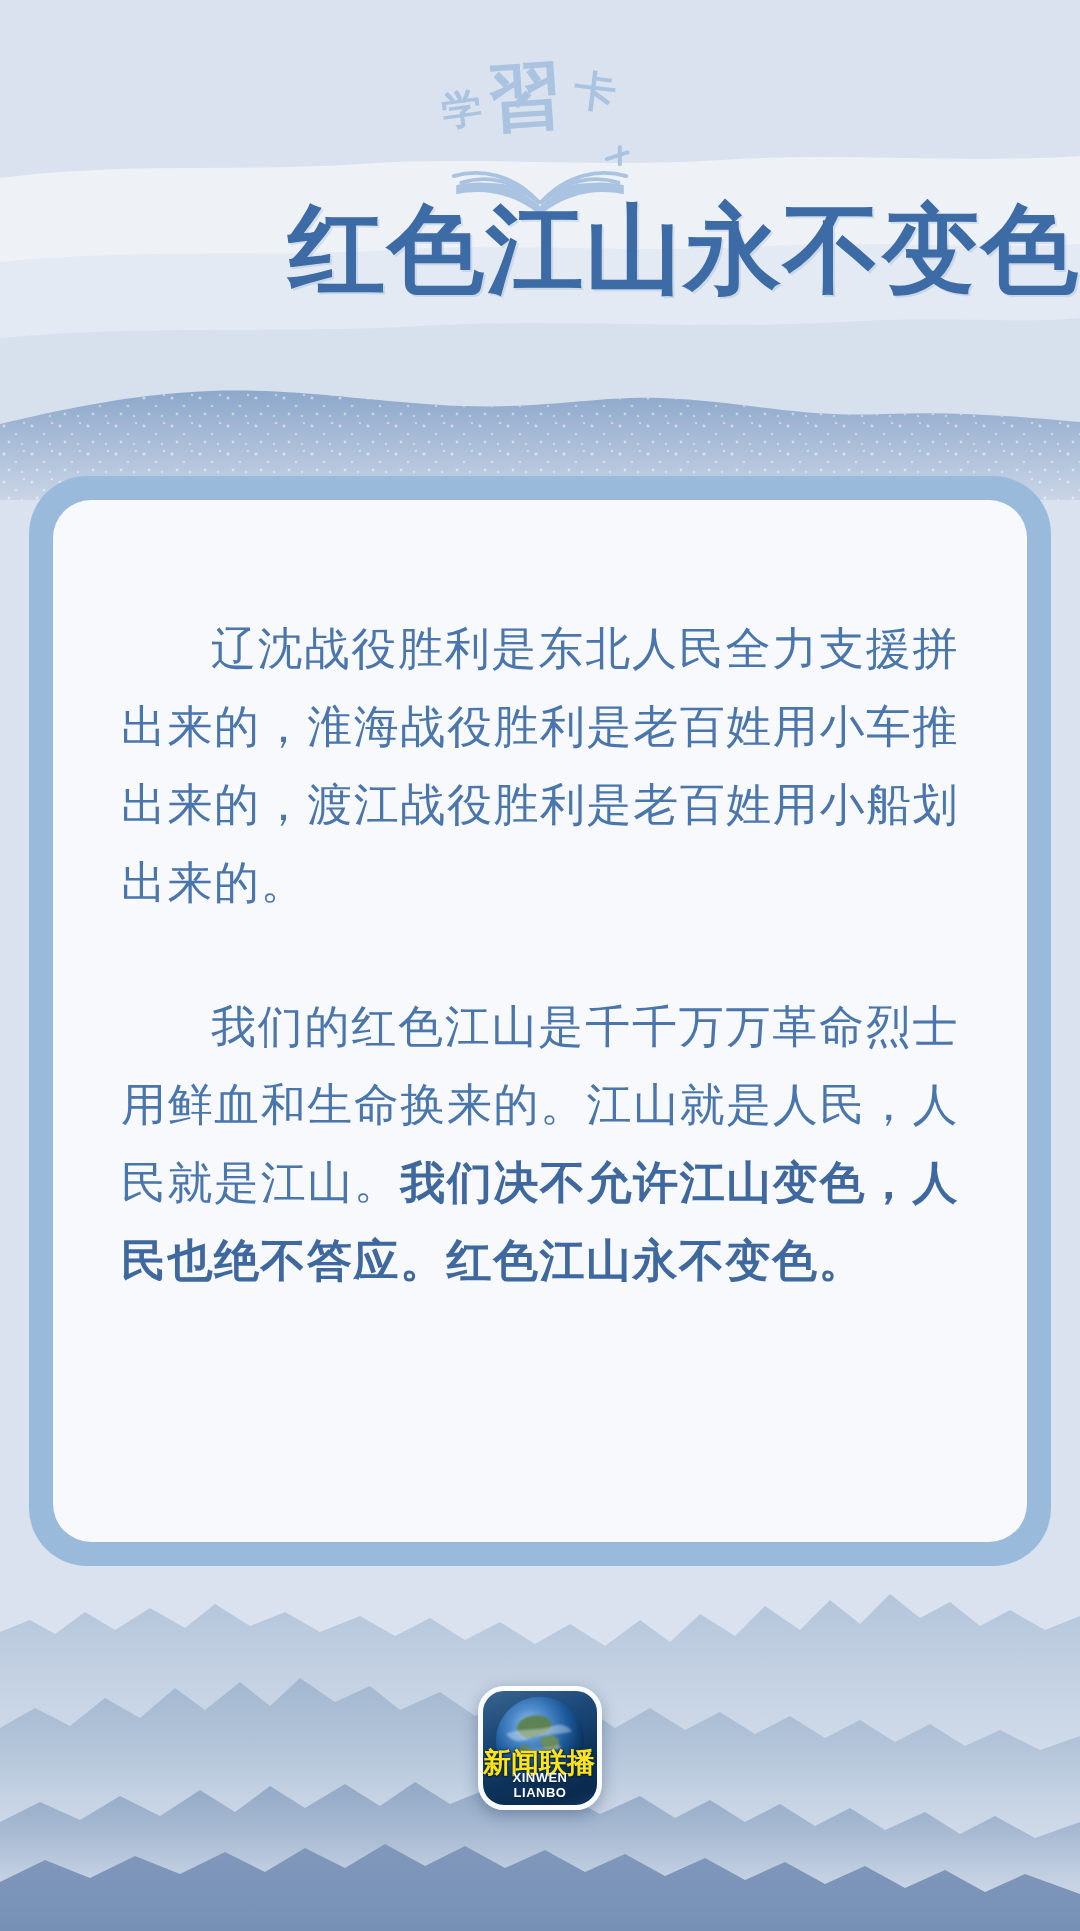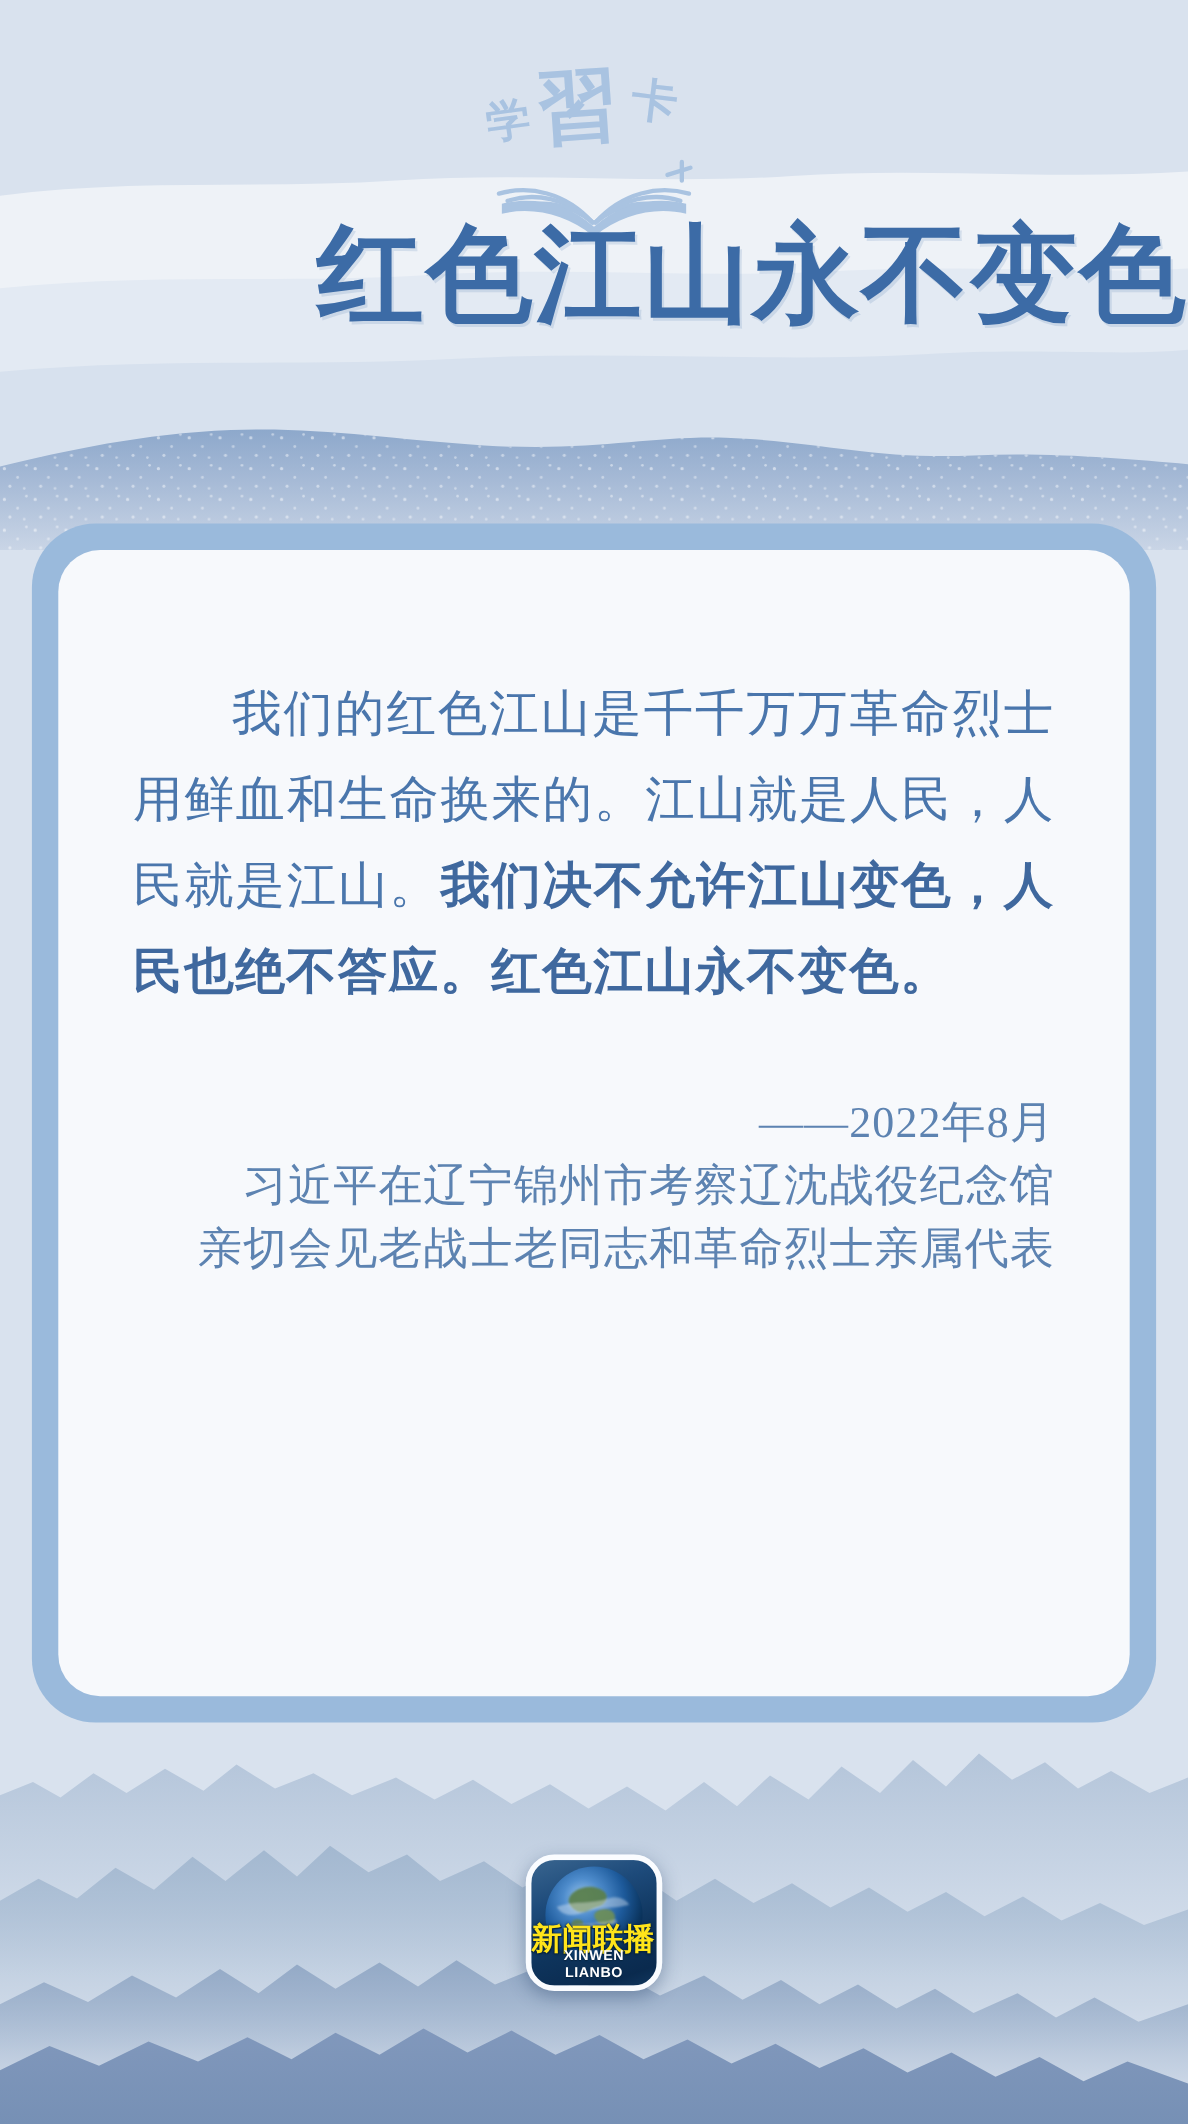--- a/index.html
+++ b/index.html
@@ -122,26 +122,22 @@
     </g>
     <path d="M150,98 C112,64 64,56 22,66 L22,80 C64,70 112,80 150,112 C188,80 236,70 278,80 L278,66 C236,56 188,64 150,98 Z" fill="#a9c3e1"></path>
   </svg>
 </div>
 
 <div class="page-title">红色江山永不变色</div>
 
 <div class="card">
   <div class="card-inner">
     <div class="quote">
+      <p class="p1">辽沈战役胜利是东北人民全力支援拼出来的，淮海战役胜利是老百姓用小车推出来的，渡江战役胜利是老百姓用小船划出来的。</p>
       <p class="p2"><span>我们的红色江山是千千万万革命烈士用鲜血和生命换来的。江山就是人民，人民就是江山。</span><span class="em">我们决不允许江山变色，人民也绝不答应。红色江山永不变色。</span></p>
-    </div>
-    <div class="attribution">
-      <div>——2022年8月</div>
-      <div>习近平在辽宁锦州市考察辽沈战役纪念馆</div>
-      <div>亲切会见老战士老同志和革命烈士亲属代表</div>
     </div>
   </div>
 </div>
 
 <div class="app-icon">
   <svg class="earth" width="94" height="94" viewBox="0 0 100 100">
     <defs>
       <radialGradient id="ocean" cx="38%" cy="32%" r="78%">
         <stop offset="0" stop-color="#9cc6ee"></stop>
         <stop offset="0.25" stop-color="#4e8ccc"></stop>

